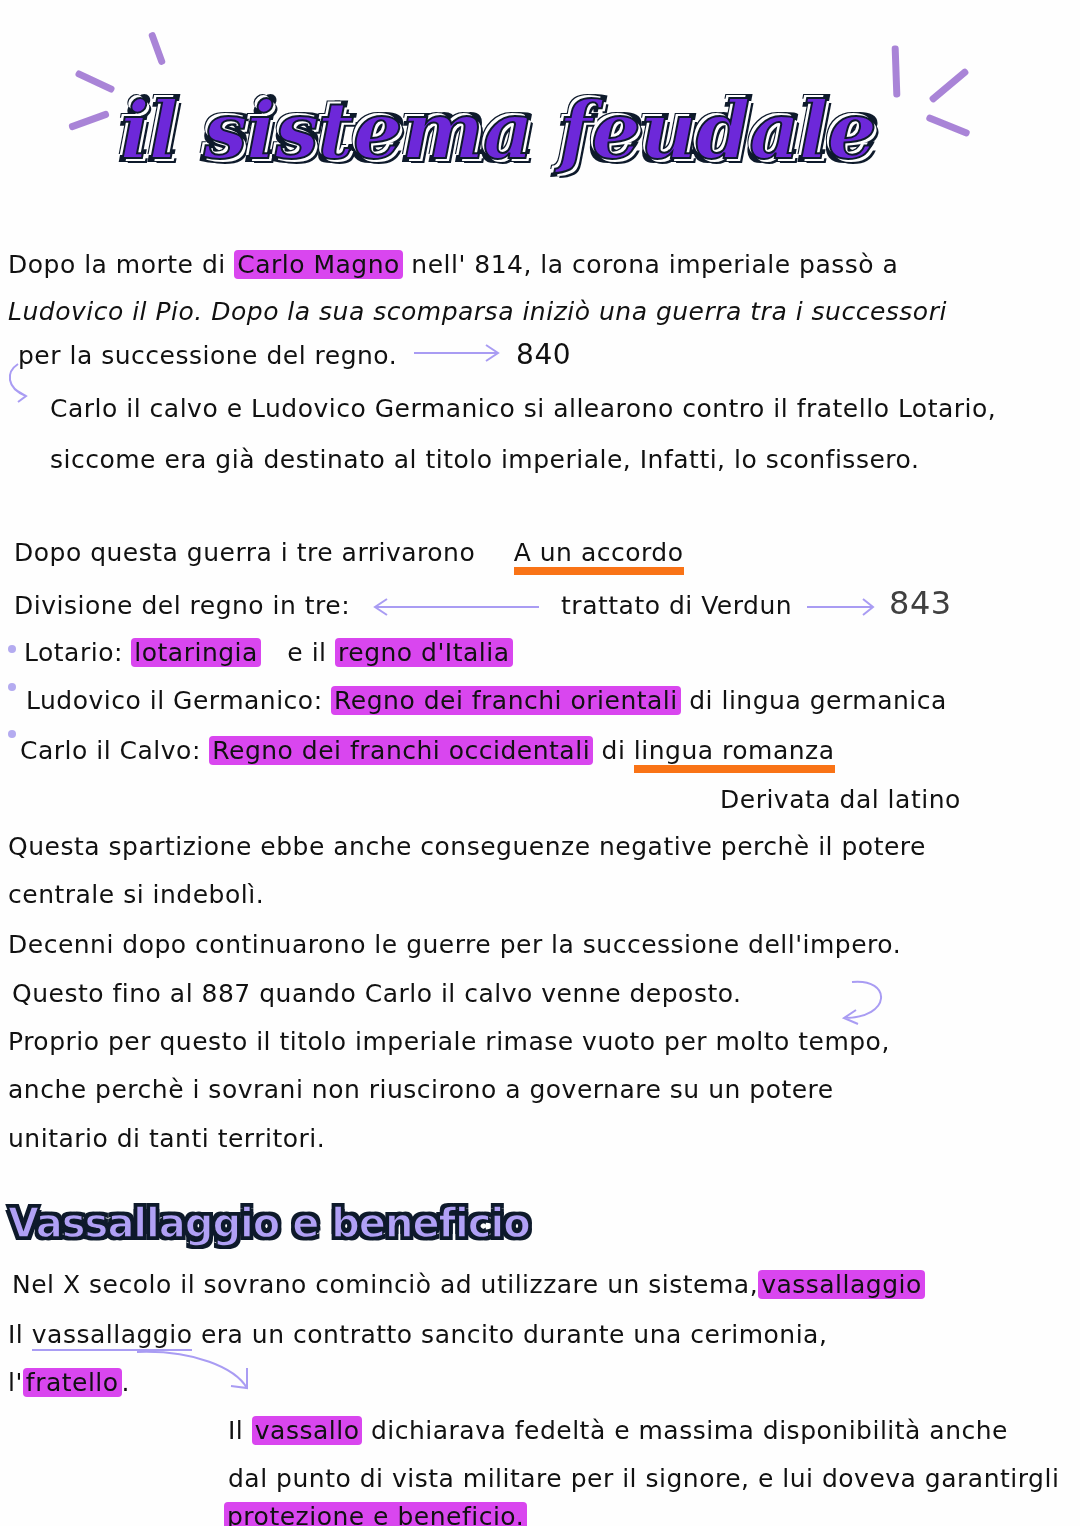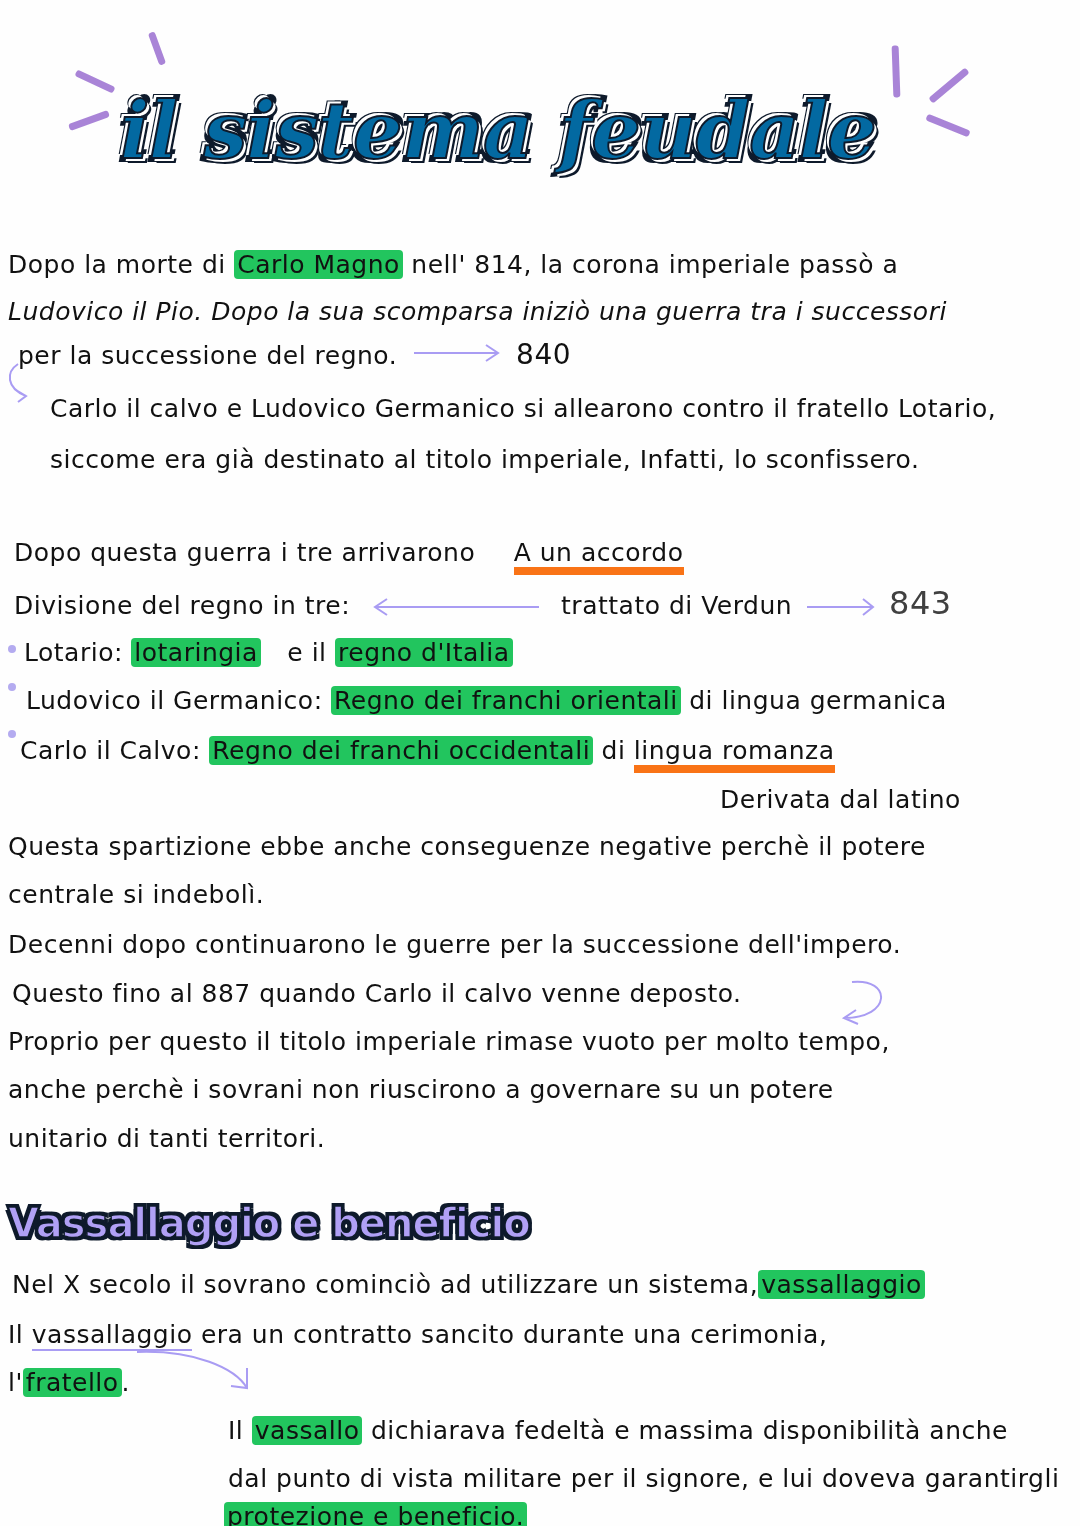--- a/index.html
+++ b/index.html
@@ -1,25 +1,25 @@
 <!DOCTYPE html>
 <html><head>
 <meta charset="utf-8">
 <style>
   html, body { margin: 0; padding: 0; background: #fefefe; }
   body { width: 1080px; height: 1526px; position: relative; overflow: hidden;
          font-family: "DejaVu Sans", sans-serif; color: #111; }
   .line { position: absolute; font-size: 25px; white-space: nowrap; letter-spacing: 0.5px; line-height: 34px; }
-  .hl { background: #22c55e; border-radius: 4px; padding: 0 3px; }
+  .hl { background: #d946ef; border-radius: 4px; padding: 0 3px; }
   .ul { border-bottom: 8px solid #f97316; }
   .ul-thin { border-bottom: 2px solid #a99cf3; }
   .purple { color: #404040; }
   .bullet { position: absolute; width: 8px; height: 8px; border-radius: 50%; background: #b4abf0; }
   .title { position: absolute; left: 120px; top: 85px; font-family: "DejaVu Serif", serif; font-style: italic;
-           font-weight: bold; font-size: 78px; color: #0369a1; letter-spacing: -1px;
+           font-weight: bold; font-size: 78px; color: #6d28d9; letter-spacing: -1px;
            -webkit-text-stroke: 2px #0e1a2b;
            text-shadow: 0 0 0 #0e1a2b, 3px 3px 0 #fff, -3px -3px 0 #fff, 5px 5px 0 #0e1a2b, -4px 4px 0 #0e1a2b, 4px -4px 0 #0e1a2b, -4px -4px 0 #0e1a2b; }
   .subtitle { position: absolute; left: 8px; top: 1200px; font-family: "DejaVu Sans", sans-serif; font-weight: bold;
               font-size: 40px; color: #b0a0f5; -webkit-text-stroke: 1.5px #0e1a2b;
               text-shadow: 3px 3px 0 #0e1a2b, -3px 3px 0 #0e1a2b, 3px -3px 0 #0e1a2b, -3px -3px 0 #0e1a2b; letter-spacing: -1px; }
   .spark { position: absolute; background: #9a6fd0; border-radius: 3px; height: 7px; opacity: 0.85; }
   svg.arrow { position: absolute; overflow: visible; }
 </style>
 </head>
 <body>

